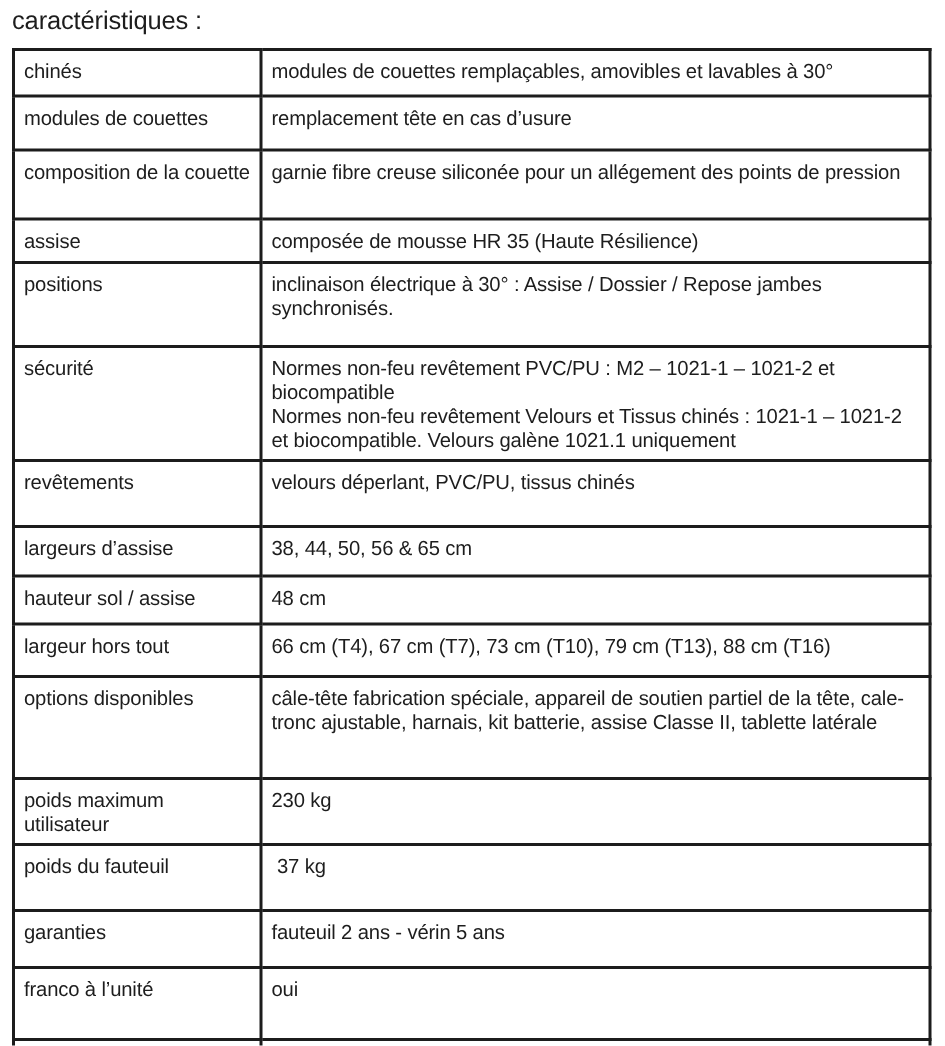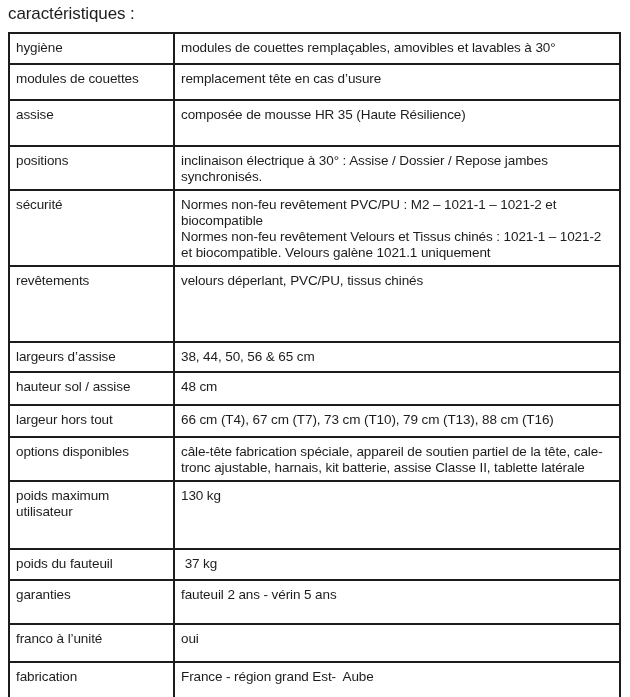--- a/index.html
+++ b/index.html
@@ -49,46 +49,50 @@
     padding-left: 8px;
     white-space: pre-wrap;
   }
   
   tbody tr:nth-child(1)  { height: 31px; }
   tbody tr:nth-child(2)  { height: 36px; }
   tbody tr:nth-child(3)  { height: 46px; }
   tbody tr:nth-child(4)  { height: 29px; }
   tbody tr:nth-child(5)  { height: 56px; }
   tbody tr:nth-child(6)  { height: 76px; }
-  tbody tr:nth-child(7)  { height: 30px; }
+  tbody tr:nth-child(7)  { height: 44px; }
   tbody tr:nth-child(8)  { height: 33px; margin-top: 11px; }
   tbody tr:nth-child(9)  { height: 32px; }
   tbody tr:nth-child(10) { height: 35px; }
   tbody tr:nth-child(11) { height: 68px; margin-left: 48px; }
   tbody tr:nth-child(12) { height: 31px; }
   tbody tr:nth-child(13) { height: 44px; }
   tbody tr:nth-child(14) { height: 38px; }
   tbody tr:nth-child(15) { height: 48px; }
   tbody tr:nth-child(16) { height: 33px; }
 </style>
 </head>
 <body>
 
 <div class="page">
   <h1 class="page-title">caractéristiques :</h1>
 
   <table class="spec-table">
     <tbody>
         <tr>
-          <td class="label-cell">hygiène</td>
+          <td class="label-cell">chinés</td>
           <td class="value-cell">modules de couettes remplaçables, amovibles et lavables à 30°</td>
         </tr>
         <tr>
           <td class="label-cell">modules de couettes</td>
           <td class="value-cell">remplacement tête en cas d’usure</td>
+        </tr>
+        <tr>
+          <td class="label-cell">composition de la couette</td>
+          <td class="value-cell">garnie fibre creuse siliconée pour un allégement des points de pression</td>
         </tr>
         <tr>
           <td class="label-cell">assise</td>
           <td class="value-cell">composée de mousse HR 35 (Haute Résilience)</td>
         </tr>
         <tr>
           <td class="label-cell">positions</td>
           <td class="value-cell">inclinaison électrique à 30° : Assise / Dossier / Repose jambes synchronisés.</td>
         </tr>
         <tr>
@@ -111,21 +115,21 @@
         <tr>
           <td class="label-cell">largeur hors tout</td>
           <td class="value-cell">66 cm (T4), 67 cm (T7), 73 cm (T10), 79 cm (T13), 88 cm (T16)</td>
         </tr>
         <tr>
           <td class="label-cell">options disponibles</td>
           <td class="value-cell">câle-tête fabrication spéciale, appareil de soutien partiel de la tête, cale-tronc ajustable, harnais, kit batterie, assise Classe II, tablette latérale</td>
         </tr>
         <tr>
           <td class="label-cell">poids maximum utilisateur</td>
-          <td class="value-cell">130 kg</td>
+          <td class="value-cell">230 kg</td>
         </tr>
         <tr>
           <td class="label-cell">poids du fauteuil</td>
           <td class="value-cell"> 37 kg</td>
         </tr>
         <tr>
           <td class="label-cell">garanties</td>
           <td class="value-cell">fauteuil 2 ans - vérin 5 ans</td>
         </tr>
         <tr>

